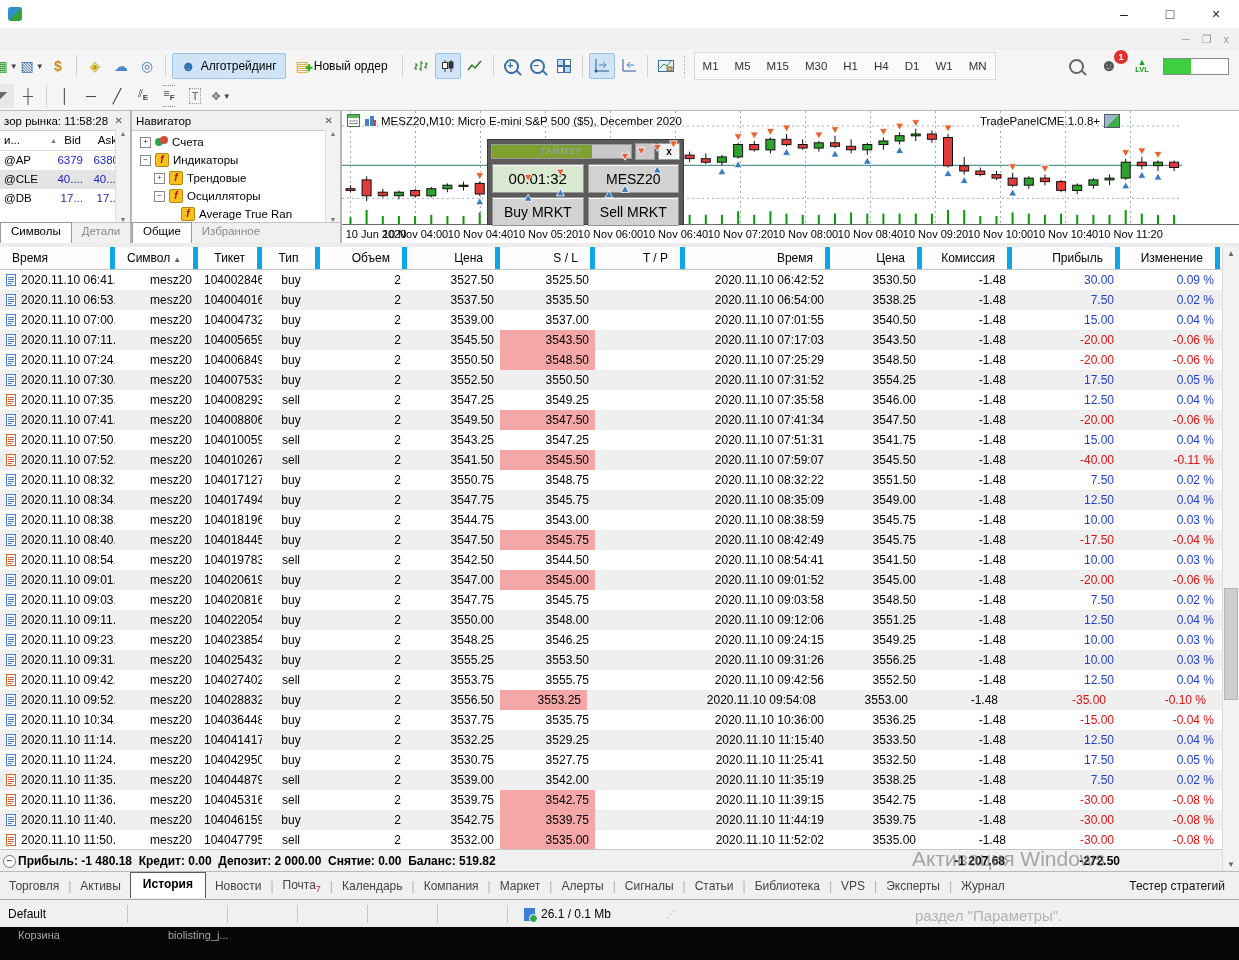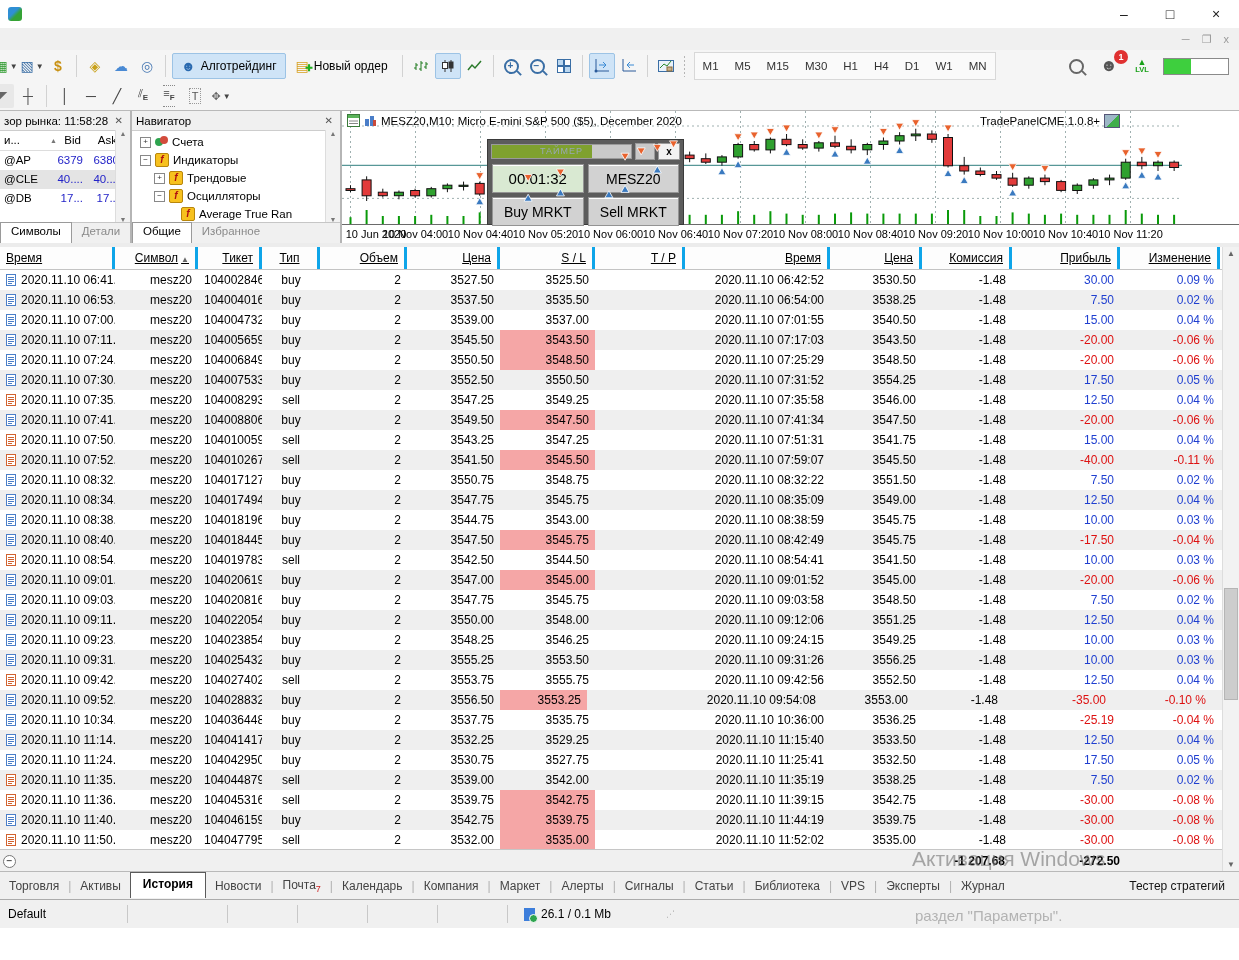--- a/index.html
+++ b/index.html
@@ -86,21 +86,21 @@
   .tpbtn-x{width:20px;height:15px;background:#f2f2f2;border:1px solid #9a9a9a;font-size:10px;font-weight:bold;
            display:flex;align-items:center;justify-content:center;}
   .tpgrid{display:grid;grid-template-columns:1fr 1fr;gap:4px;padding:2px 4px;}
   .tpcell{height:27px;display:flex;align-items:center;justify-content:center;font-size:14px;
           background:#d2d2d2;border:1px solid #949494;box-shadow:inset 0 1px 0 #fff;}
   .tpcell.timer{background:#d9e9d2;font-size:15px;}
   
   .splitter{position:absolute;left:0;top:243px;width:1239px;height:4px;background:#ececec;border-bottom:1px solid #c9c9c9;}
   .htable{position:absolute;left:0;top:247px;width:1239px;height:624px;background:#fff;}
   .hhead{display:flex;height:22px;line-height:22px;background:#fdfdfd;border-bottom:1px solid #c4c4c4;font-size:12px;}
-  .hhead .hc{border-right:3px solid #0ea5e9;box-sizing:border-box;padding:0 6px;white-space:nowrap;overflow:hidden;text-decoration:underline;}
+  .hhead .hc{border-right:5px solid #0ea5e9;box-sizing:border-box;padding:0 12px;white-space:nowrap;overflow:hidden;}
   .hrow{display:flex;height:20px;line-height:20px;font-size:12px;}
   .hrow.alt{background:#efefef;}
   .hrow .hc{box-sizing:border-box;padding:0 6px;white-space:nowrap;overflow:hidden;}
   .ar{text-align:right;} .ac{text-align:center;}
   .pos{color:#1f3fd0;} .neg{color:#dd1111;}
   .slhit{background:#f5a6a6;}
   .sortarrow{font-size:8px;color:#666;margin-left:3px;}
   .rowico{display:inline-block;width:10px;height:12px;margin-right:5px;vertical-align:-2px;}
   .hsum{position:absolute;left:0;top:602px;width:1239px;height:22px;background:#f0f0f0;border-top:1px solid #c6c6c6;
         font-weight:bold;line-height:22px;font-size:12px;}
@@ -1083,21 +1083,21 @@
           <span class="hc ar" style="width:83px">mesz20</span>
           <span class="hc ar" style="width:64px">104036448</span>
           <span class="hc ac" style="width:58px">buy</span>
           <span class="hc ar" style="width:87px">2</span>
           <span class="hc ar" style="width:93px">3537.75</span>
           <span class="hc ar" style="width:95px">3535.75</span>
           <span class="hc ar" style="width:90px"></span>
           <span class="hc ar" style="width:145px">2020.11.10 10:36:00</span>
           <span class="hc ar" style="width:92px">3536.25</span>
           <span class="hc ar" style="width:90px">-1.48</span>
-          <span class="hc ar neg" style="width:108px">-25.19</span>
+          <span class="hc ar neg" style="width:108px">-15.00</span>
           <span class="hc ar neg" style="width:100px">-0.04 %</span>
         </div>
         <div class="hrow alt">
           <span class="hc" style="width:115px"><svg class="rowico">
               <rect x="0.5" y="0.5" width="9" height="11" fill="#fff" stroke="#4a7ec8"></rect>
               <path d="M2 3.5h6M2 5.5h6M2 7.5h6M2 9.5h4" stroke="#4a7ec8"></path>
             </svg>2020.11.10 11:14...</span>
           <span class="hc ar" style="width:83px">mesz20</span>
           <span class="hc ar" style="width:64px">104041417</span>
           <span class="hc ac" style="width:58px">buy</span>
@@ -1197,20 +1197,21 @@
           <span class="hc ar" style="width:90px"></span>
           <span class="hc ar" style="width:145px">2020.11.10 11:52:02</span>
           <span class="hc ar" style="width:92px">3535.00</span>
           <span class="hc ar" style="width:90px">-1.48</span>
           <span class="hc ar neg" style="width:108px">-30.00</span>
           <span class="hc ar neg" style="width:100px">-0.08 %</span>
         </div>
       </div>
     <div class="hsum">
       <span class="mico">−</span>
+      <span class="stext">Прибыль: -1 480.18  Кредит: 0.00  Депозит: 2 000.00  Снятие: 0.00  Баланс: 519.82</span>
       <span class="tot" style="right:234px">-1 207.68</span>
       <span class="tot" style="right:119px">-272.50</span>
     </div>
     <div class="tsbar">
       <span style="margin-top:2px">▲</span>
         <span class="thumb"></span>
       <span style="margin-top:auto;margin-bottom:2px">▼</span>
     </div>
   </div>
 
@@ -1252,16 +1253,20 @@
     <span class="ssec" style="width:70px"></span>
     <span class="ssec" style="width:70px"></span>
     <span class="ssec" style="width:70px"></span>
     <span class="ssec" style="width:150px;border-right:none;margin-left:8px">
       <span class="traffic-ico"></span>
       <span>26.1 / 0.1 Mb</span>
     </span>
     <span style="width:14px;color:#aaa;font-size:9px">⋰</span>
   </div>
 
+  <div class="desktop">
+    <span class="dlabel" style="left:18px">Корзина</span>
+    <span class="dlabel" style="left:168px">biolisting_j...</span>
+  </div>
 
   <div class="wm wm1">Активация Windows</div>
   <div class="wm wm3">раздел "Параметры".</div>
 </div>
 
 </body></html>

